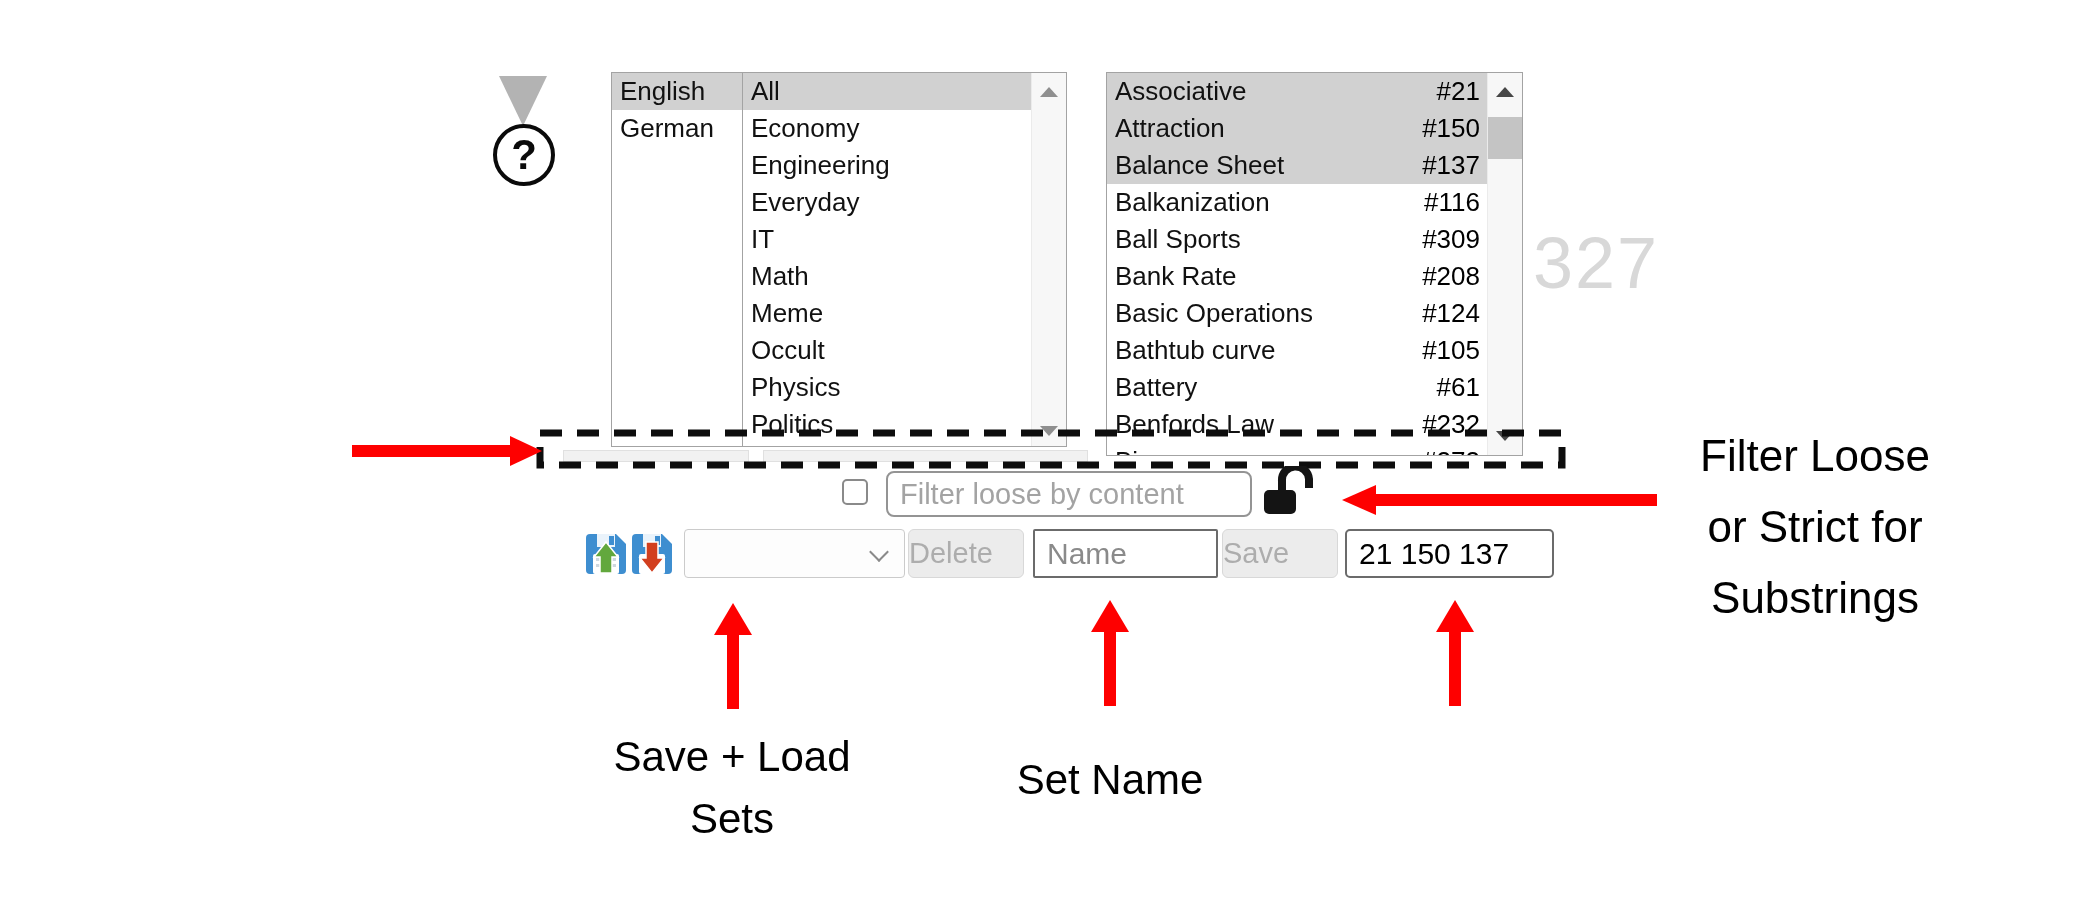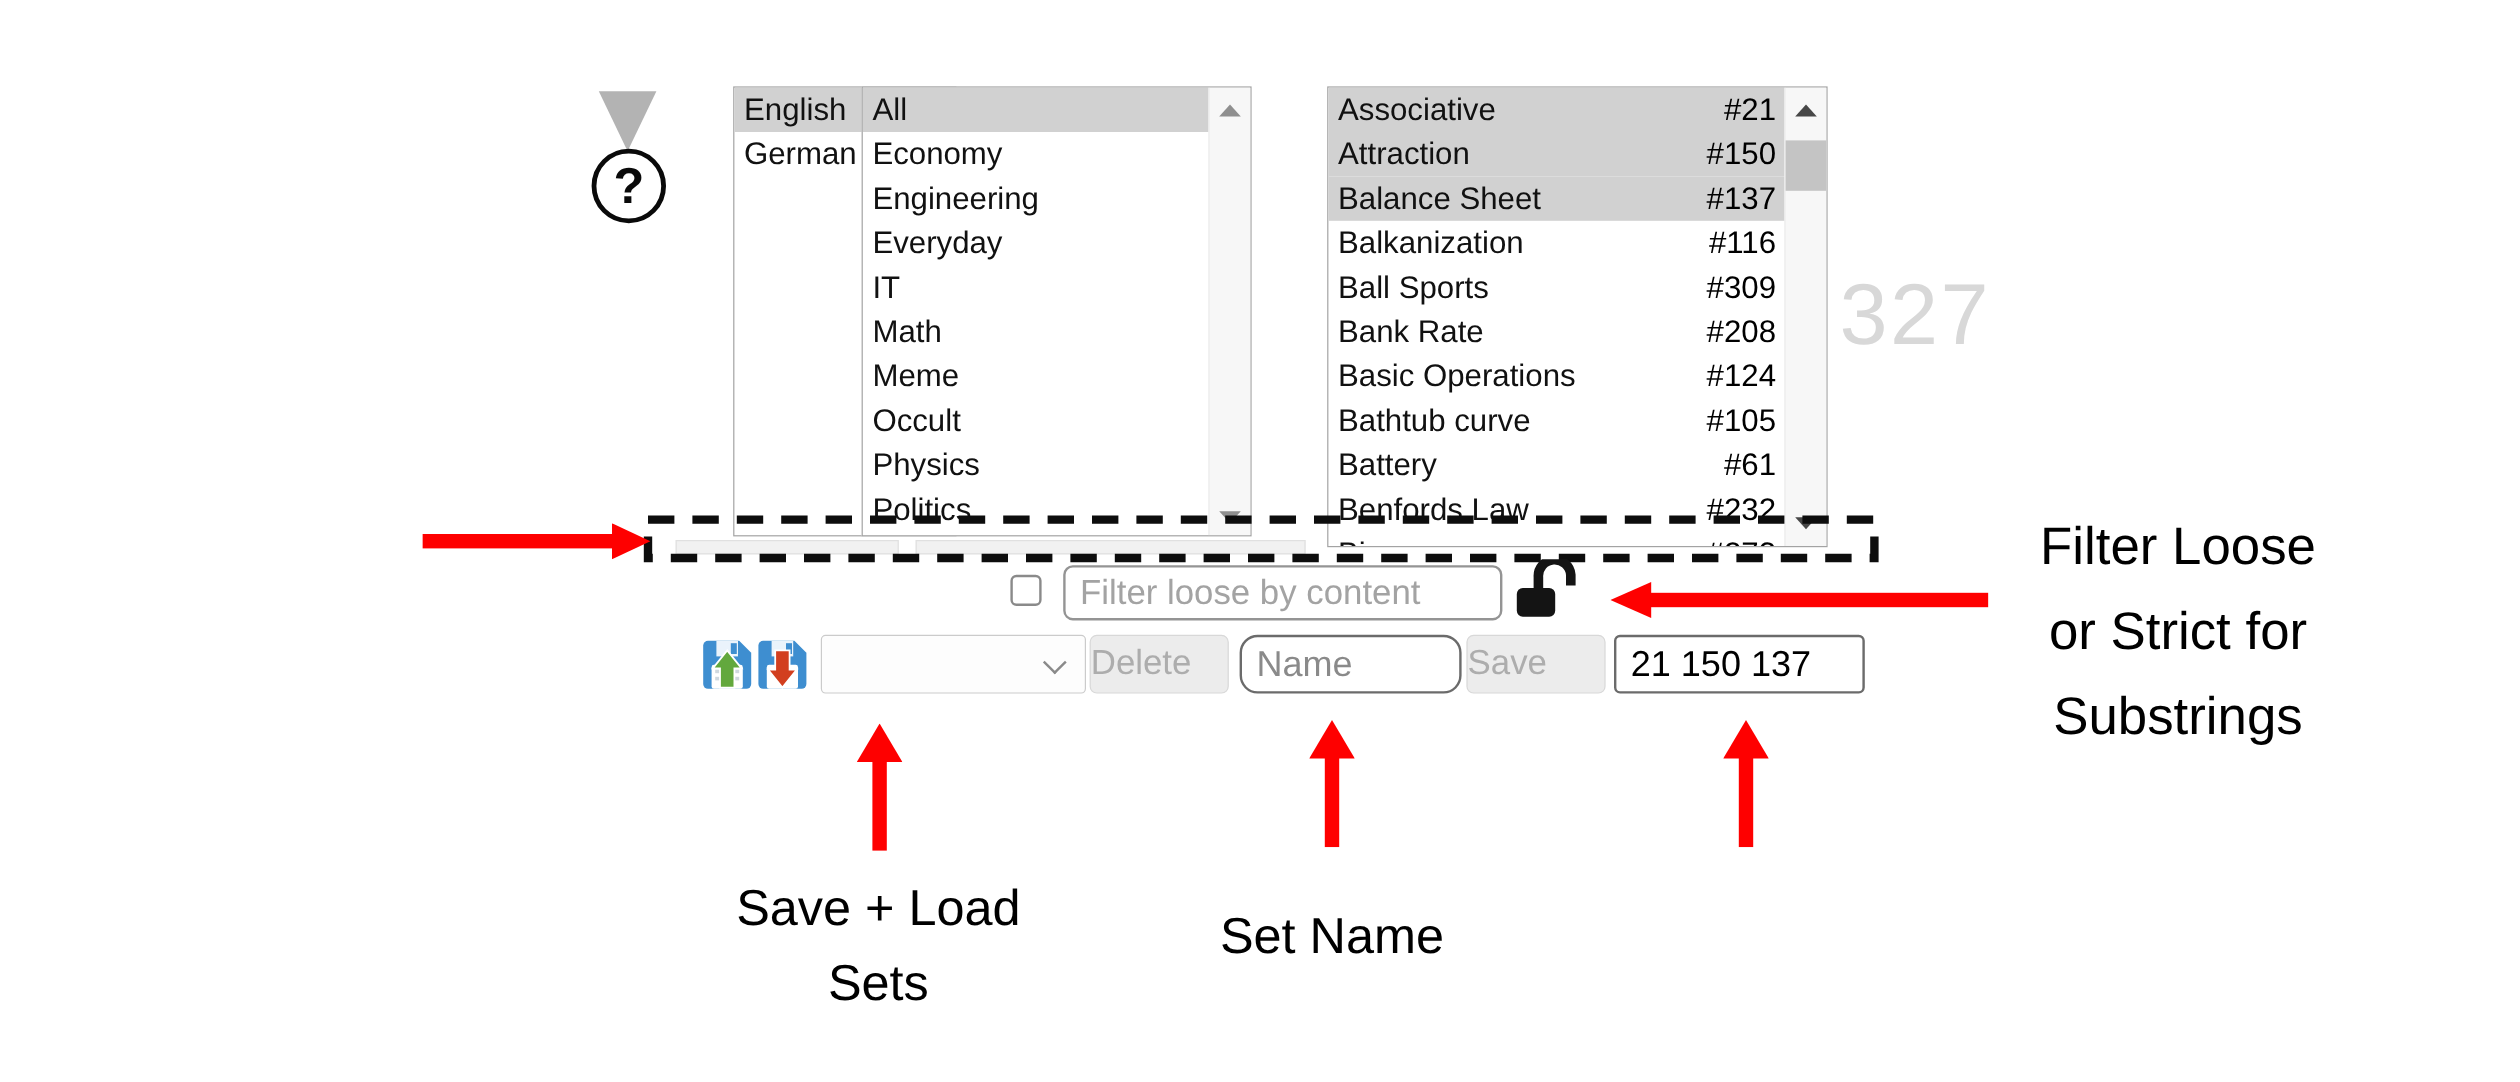--- a/index.html
+++ b/index.html
@@ -10,21 +10,21 @@
   .ptr-tri{position:absolute;left:499px;top:76px;width:0;height:0;
            border-left:24px solid transparent;border-right:24px solid transparent;
            border-top:50px solid #b3b3b3;}
   .qmark{position:absolute;left:493px;top:124px;width:54px;height:54px;border:4px solid #0a0a0a;
          border-radius:50%;background:#fff;font-size:42px;font-weight:bold;line-height:54px;
          text-align:center;color:#0a0a0a;box-sizing:content-box;}
 
   
   .listbox{position:absolute;background:#fff;border:1px solid #a3a3a3;overflow:hidden;box-sizing:border-box;}
   #lb-lang{left:563px;top:72px;width:186px;height:375px;margin-left:48px;}
-  #lb-cat {left:718px;top:72px;width:325px;height:375px;}
+  #lb-cat {left:742px;top:72px;width:325px;height:375px;}
   #lb-ent {left:1106px;top:72px;width:417px;height:384px;}
   .items{position:absolute;left:0;top:0;right:34px;}
   .row{height:37px;line-height:37px;font-size:26px;padding-left:8px;white-space:nowrap;color:#111;}
   .row.sel{background:#d1d1d1;}
   .erow{display:flex;justify-content:space-between;padding-right:8px;}
   .eid{color:#000000;}
   .vscroll{position:absolute;top:0;right:0;bottom:0;width:34px;background:#f7f7f7;border-left:1px solid #ebebeb;}
   .tri{position:absolute;left:50%;transform:translateX(-50%);width:0;height:0;}
   .tri.up  {top:14px;border-left:9px solid transparent;border-right:9px solid transparent;border-bottom:10px solid #8f8f8f;}
   .tri.down{bottom:10px;border-left:9px solid transparent;border-right:9px solid transparent;border-top:10px solid #8f8f8f;}
@@ -53,21 +53,21 @@
   .floppy{position:absolute;top:532px;width:44px;height:44px;}
   #floppy-save{left:584px;} #floppy-load{left:630px;}
   .selectbox{position:absolute;left:684px;top:529px;width:221px;height:49px;background:#fdfdfd;
              border:1px solid #cbcbcb;border-radius:4px;box-sizing:border-box;}
   .chev{position:absolute;right:18px;top:15px;width:12px;height:12px;border-left:2px solid #8a8a8a;
         border-bottom:2px solid #8a8a8a;transform:rotate(-45deg);}
   .btn{position:absolute;top:529px;height:49px;background:#ececec;border:1px solid #d8d8d8;border-radius:6px;
        box-sizing:border-box;color:#adadad;font-size:29px;line-height:47px;text-align:left;}
   #btn-delete{left:908px;width:116px;}
   #btn-save{left:1222px;width:116px;}
-  #name-input{left:1033px;top:529px;width:185px;height:49px;border:2px solid #6b6b6b;border-radius:15px;
+  #name-input{left:1033px;top:529px;width:185px;height:49px;border:2px solid #6b6b6b;border-radius:2px;
               font-size:30px;padding:0 0 0 12px;color:#222;outline:none;}
   #name-input::placeholder{color:#8a8a8a;}
   #ids-input{left:1345px;top:529px;width:209px;height:49px;border:2px solid #6b6b6b;border-radius:5px;
              font-size:30px;padding:0 0 0 12px;color:#000;outline:none;}
 
   
   .annot{position:absolute;color:#000;text-align:center;}
   #an-drag{left:80px;top:396px;width:300px;font-size:42px;line-height:60px;}
   #an-filter{left:1655px;top:420px;width:320px;font-size:44px;line-height:71px;}
   #an-saveload{left:557px;top:726px;width:350px;font-size:42px;line-height:62px;}

